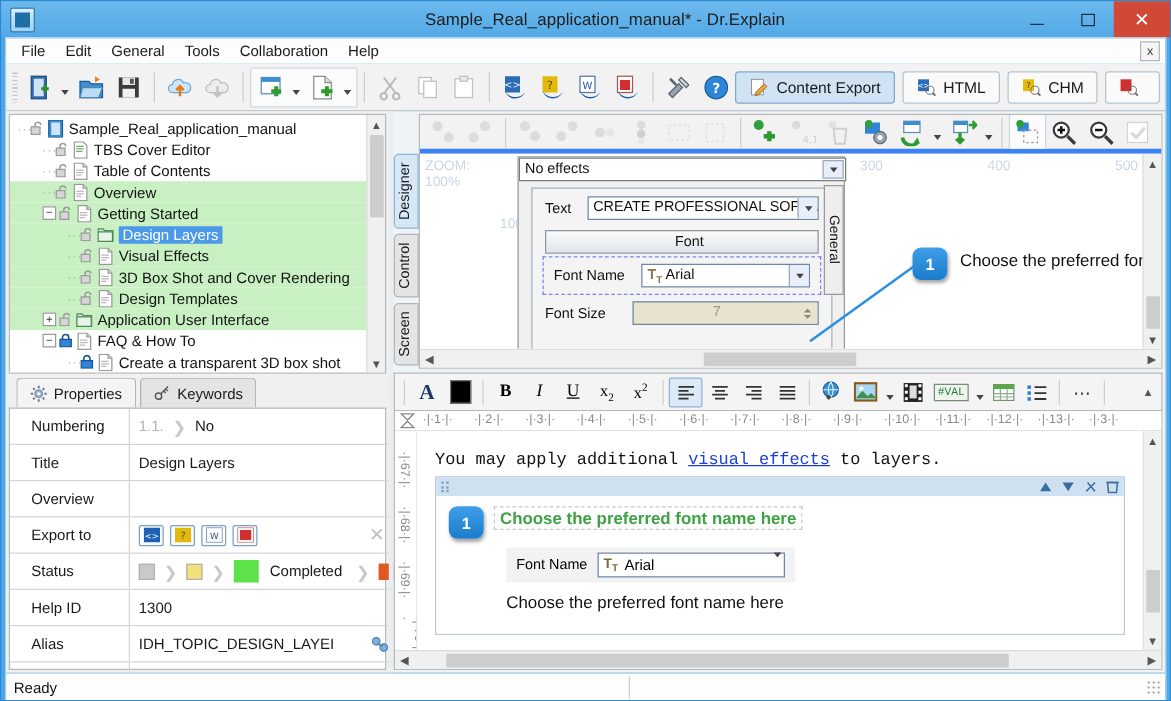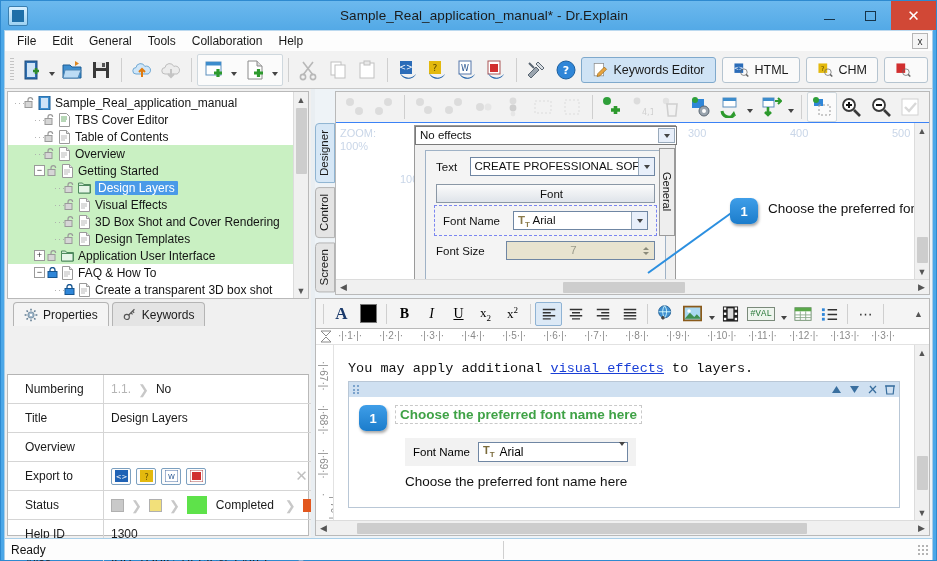--- a/index.html
+++ b/index.html
@@ -104,21 +104,21 @@
     display:inline-flex;align-items:center;justify-content:center;font-size:9px;line-height:9px;color:#333;margin-right:2px;}
   .dots { display:inline-block; width:10px; color:#aaa; font-size:9px; letter-spacing:1px;}
   .lockico { width:11px;height:11px;margin-right:3px;display:inline-block;}
   .docico { width:13px;height:14px;margin-right:4px;display:inline-block;}
   .sel-text { background:#4a9ae8; color:#fff; padding:0 3px; border-radius:1px;}
   .vscroll { width:15px; flex:0 0 15px; background:#f0f0f0; border-left:1px solid #dcdcdc;
     display:flex; flex-direction:column; align-items:center; }
   .sbtn { width:15px;height:15px;display:flex;align-items:center;justify-content:center;color:#555;font-size:9px;}
   .sthumb { width:11px; background:#cdcdcd; border-radius:1px; margin:1px 0; }
   
-  .props-wrap { flex:1 1 auto; display:flex; flex-direction:column; margin:3px 2px 2px 2px; min-height:0;gap:48px;}
+  .props-wrap { flex:1 1 auto; display:flex; flex-direction:column; margin:3px 2px 2px 2px; min-height:0;}
   .tabs { display:flex; gap:3px; padding-left:6px; }
   .tab {
     height:24px; display:flex; align-items:center; gap:5px; padding:0 10px;
     border:1px solid #b4b4b4; border-bottom:none; border-radius:4px 4px 0 0;
     background:#e4e4e4; font-size:12px; color:#1b1b1b;
   }
   .tab.active { background:#f4f4f4; }
   .prop-table { flex:1 1 auto; display:flex; background:#fff; border:1px solid #b9b9b9; border-top:1px solid #b4b4b4; min-height:0;}
   .prop-rows { flex:1 1 auto; }
   .prow { display:flex; height:29px; border-bottom:1px solid #d5d5d5; align-items:center; }
@@ -131,21 +131,21 @@
   
   .designer-panel { flex:0 0 204px; display:flex; margin:2px 2px 0 0; min-height:0;}
   .vtabs { width:20px; flex:0 0 20px; display:flex; flex-direction:column; gap:4px; padding-top:32px;}
   .vtab {
     writing-mode:vertical-rl; transform:rotate(180deg);
     border:1px solid #b4b4b4; background:#e4e4e4; border-radius:0 4px 4px 0;
     font-size:11.5px; color:#1b1b1b; padding:6px 2px; text-align:center;
   }
   .vtab.active { background:#d6e7f6; border-color:#8fb4d2; }
   .designer-main { flex:1 1 auto; display:flex; flex-direction:column; border:1px solid #b9b9b9; background:#fff; min-width:0;}
-  .d-toolbar { height:31px; flex:0 0 31px; background:#f2f2f2; border-bottom:1px solid #3b82f6;
+  .d-toolbar { height:31px; flex:0 0 31px; background:#f2f2f2; border-bottom:4px solid #3b82f6;
     display:flex; align-items:center; padding:0 4px; overflow:hidden;}
   .d-canvas { flex:1 1 auto; position:relative; background:#fff; overflow:hidden; display:flex;}
   .d-view { flex:1 1 auto; position:relative; overflow:hidden;}
   .zoomlbl { position:absolute; left:4px; top:4px; font-size:11px; color:#c9d6e8; line-height:13px;}
   .ruler-num { position:absolute; top:4px; font-size:11px; color:#c9d6e8;}
   .hsb { height:15px; flex:0 0 15px; background:#f0f0f0; border-top:1px solid #dcdcdc; display:flex; align-items:center;}
   .hthumb { height:11px; background:#cdcdcd; border-radius:1px; }
   
   .mock { position:absolute; left:78px; top:2px; width:262px; height:175px;
     background:#f0f0f0; border:1px solid #9a9a9a; }
@@ -358,21 +358,21 @@
           <text x="11" y="15" font-size="11" fill="#fff" text-anchor="middle" font-family="DejaVu Sans" font-weight="bold">?</text>
         </svg>
     </div>
 
     <div class="mode-btns">
       <div class="mode-btn active">
         <svg width="16" height="16" viewBox="0 0 22 22">
             <rect x="3" y="2" width="13" height="17" fill="#fff" stroke="#8a8a8a"></rect>
             <path d="M8 16l9-9 3 3-9 9-4 1z" fill="#e8a33d" stroke="#9a6a1a"></path>
           </svg>
-        <span>Keywords Editor</span>
+        <span>Content Export</span>
       </div>
       <div class="mode-btn">
         <svg width="16" height="16" viewBox="0 0 22 22">
             <rect x="2" y="2" width="12" height="13" fill="#2b6cb8"></rect>
             <text x="8" y="11" font-size="8" fill="#fff" text-anchor="middle" font-family="DejaVu Sans">&lt;&gt;</text>
             <circle cx="15" cy="14" r="4.5" fill="none" stroke="#666"></circle>
             <path d="M18 17l3 3" stroke="#666" stroke-width="2"></path>
           </svg>
         <span>HTML</span>
       </div>

